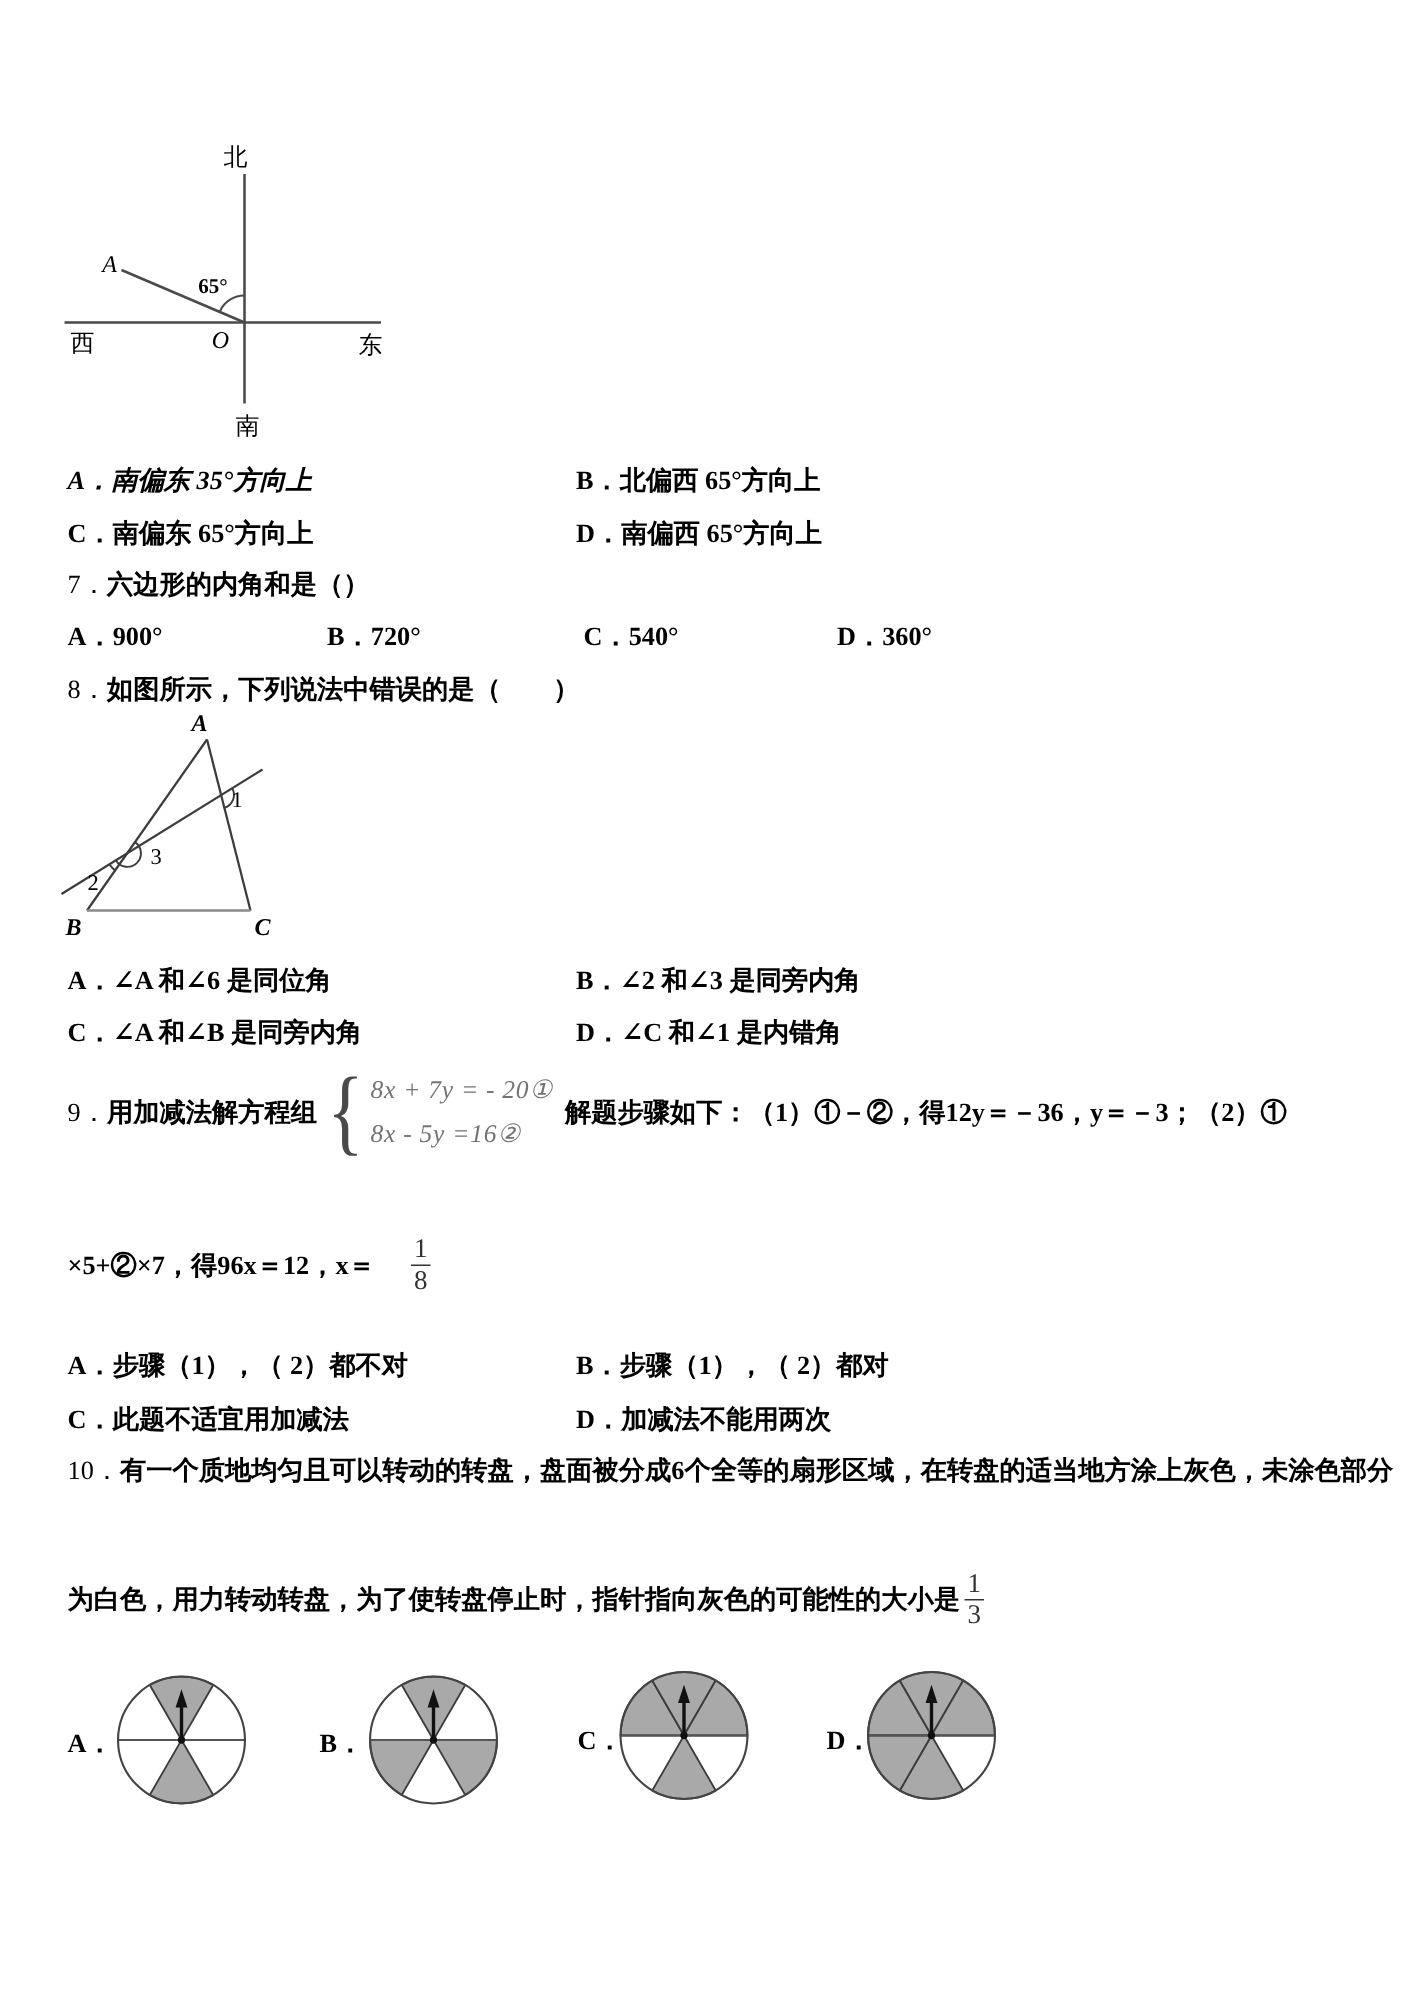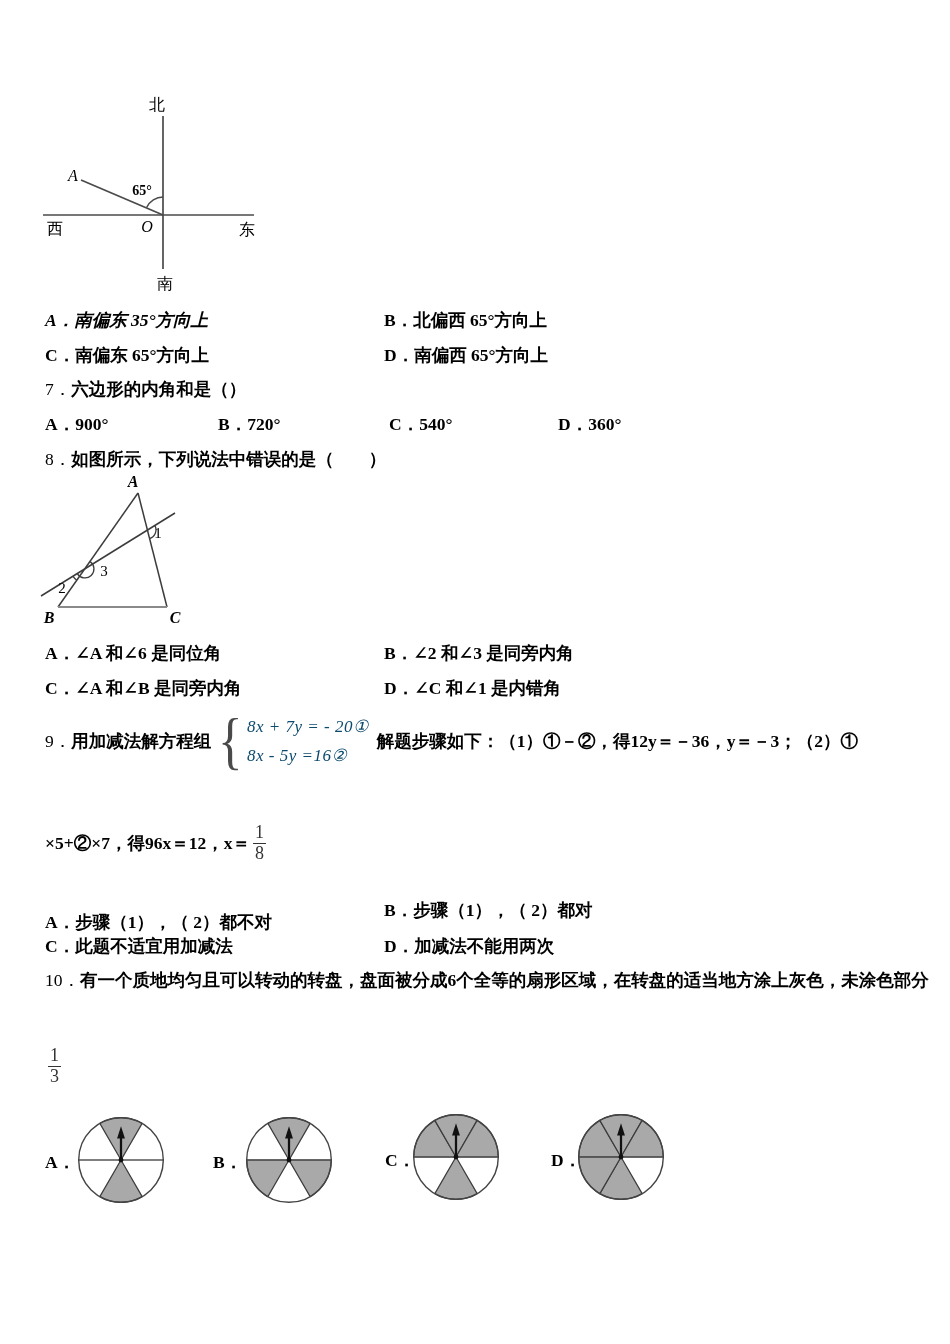--- a/index.html
+++ b/index.html
@@ -10,21 +10,21 @@
   }
   .abs{position:absolute;}
   .opt{white-space:nowrap;font-weight:bold;}
   .qnum{font-weight:normal;}
   .stem{font-weight:bold;white-space:nowrap;}
   .row{display:flex;align-items:center;white-space:nowrap;}
   .frac{display:inline-flex;flex-direction:column;align-items:center;
         line-height:1.08;font-size:18px;color:#333;font-weight:normal;
         margin:0 3px;font-style:normal;}
   .frac .den{border-top:1.5px solid #333;padding:0 2px;}
-  .eqs{display:flex;flex-direction:column;font-style:italic;color:#0c4a6e;
+  .eqs{display:flex;flex-direction:column;font-style:italic;color:#737373;
        font-size:17px;line-height:29px;font-weight:normal;letter-spacing:.5px;}
   .brace{font-size:64px;font-weight:200;color:#4a4a4a;line-height:.9;
          margin:0 1px 0 4px;transform:scaleX(.8);}
   svg text{font-family:"Liberation Serif","DejaVu Serif",serif;}
   .figlabel{font-size:16px;}
   .ital{font-style:italic;}
 </style>
 </head>
 <body>
 
@@ -80,36 +80,37 @@
   <span class="qnum">9．</span>
   <span class="stem">用加减法解方程组</span>
   <span class="brace">{</span>
   <span class="eqs">
     <span>8x + 7y = - 20①</span>
     <span>8x - 5y =16②</span>
   </span>
   <span class="stem" style="margin-left:8px;">解题步骤如下：（1）①－②，得12y＝－36，y＝－3；（2）①</span>
 </div>
 
-<div class="abs row" style="left:45px;top:812px;height:62px;">
+<div class="abs row" style="left:45px;top:812px;height:62px;gap:21px;">
   <span class="stem">×5+②×7，得96x＝12，x＝</span>
   <span class="frac">
     <span class="num">1</span>
     <span class="den">8</span>
   </span>
 </div>
 
-<span class="abs opt" style="left:45px;top:898px;margin-top:12px;"><span>A．</span><span>步骤（1），（ 2）都不对</span></span>
+<span class="abs opt" style="left:45px;top:898px;"><span>A．</span><span>步骤（1），（ 2）都不对</span></span>
 <span class="abs opt" style="left:384px;top:898px;"><span>B．</span><span>步骤（1），（ 2）都对</span></span>
 <span class="abs opt" style="left:45px;top:934px;text-align:center;"><span>C．</span><span>此题不适宜用加减法</span></span>
 <span class="abs opt" style="left:384px;top:934px;"><span>D．</span><span>加减法不能用两次</span></span>
 
 <span class="abs" style="left:45px;top:968px;text-align:center;"><span class="qnum">10．</span><span class="stem">有一个质地均匀且可以转动的转盘，盘面被分成6个全等的扇形区域，在转盘的适当地方涂上灰色，未涂色部分</span></span>
 
 <div class="abs row" style="left:45px;top:1035px;height:62px;">
+  <span class="stem">为白色，用力转动转盘，为了使转盘停止时，指针指向灰色的可能性的大小是</span>
   <span class="frac">
     <span class="num">1</span>
     <span class="den">3</span>
   </span>
 </div>
 
 <span class="abs opt" style="left:45px;top:1150px;">A．</span>
 <svg class="abs" style="left:74px;top:1113px;" width="94" height="94" viewBox="0 0 100 100">
   <g class="sectors">
       <path d="M50 50 L5 49.99999999999999 A45 45 0 0 1 27.50000000000001 11.02885682970026 Z" fill="#ffffff" stroke="none" stroke-width="1.3"></path>

